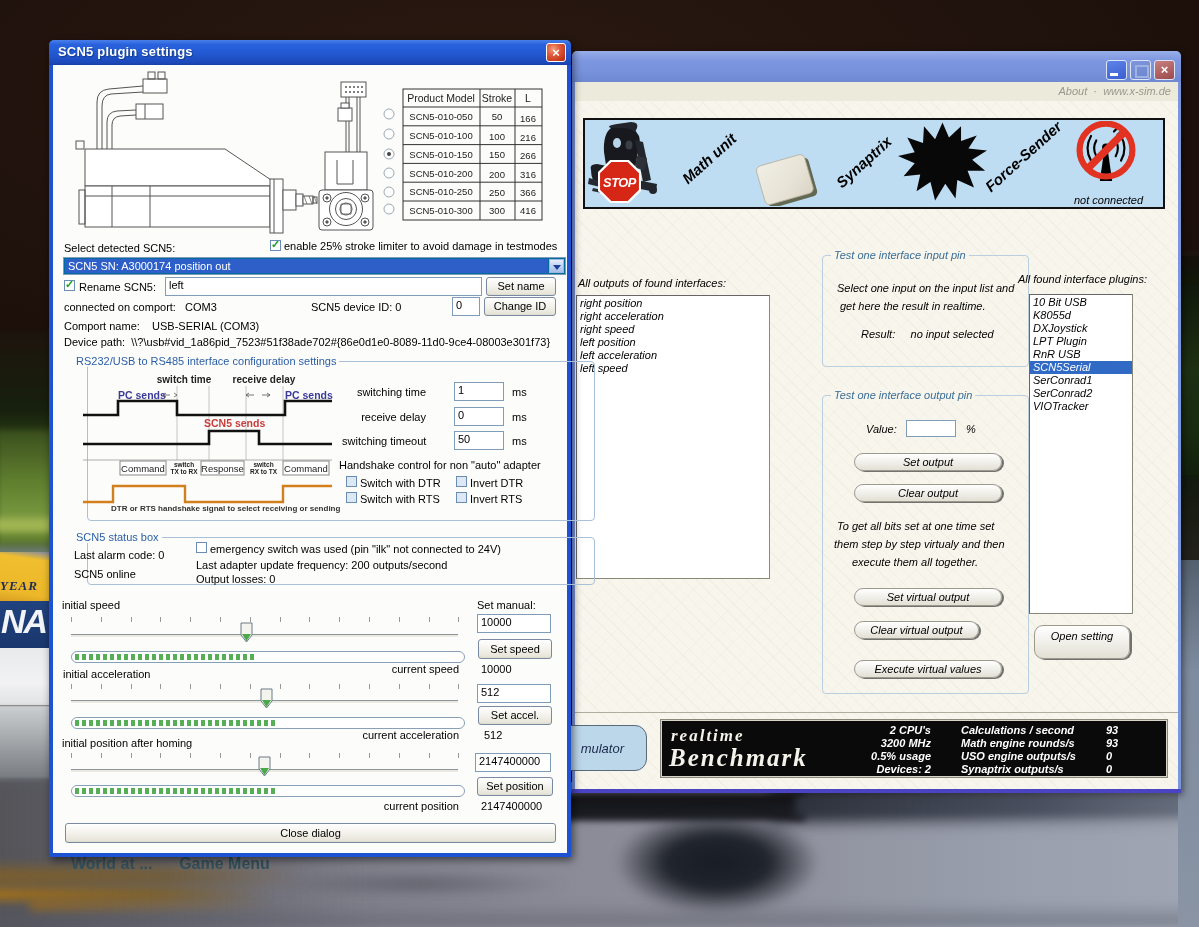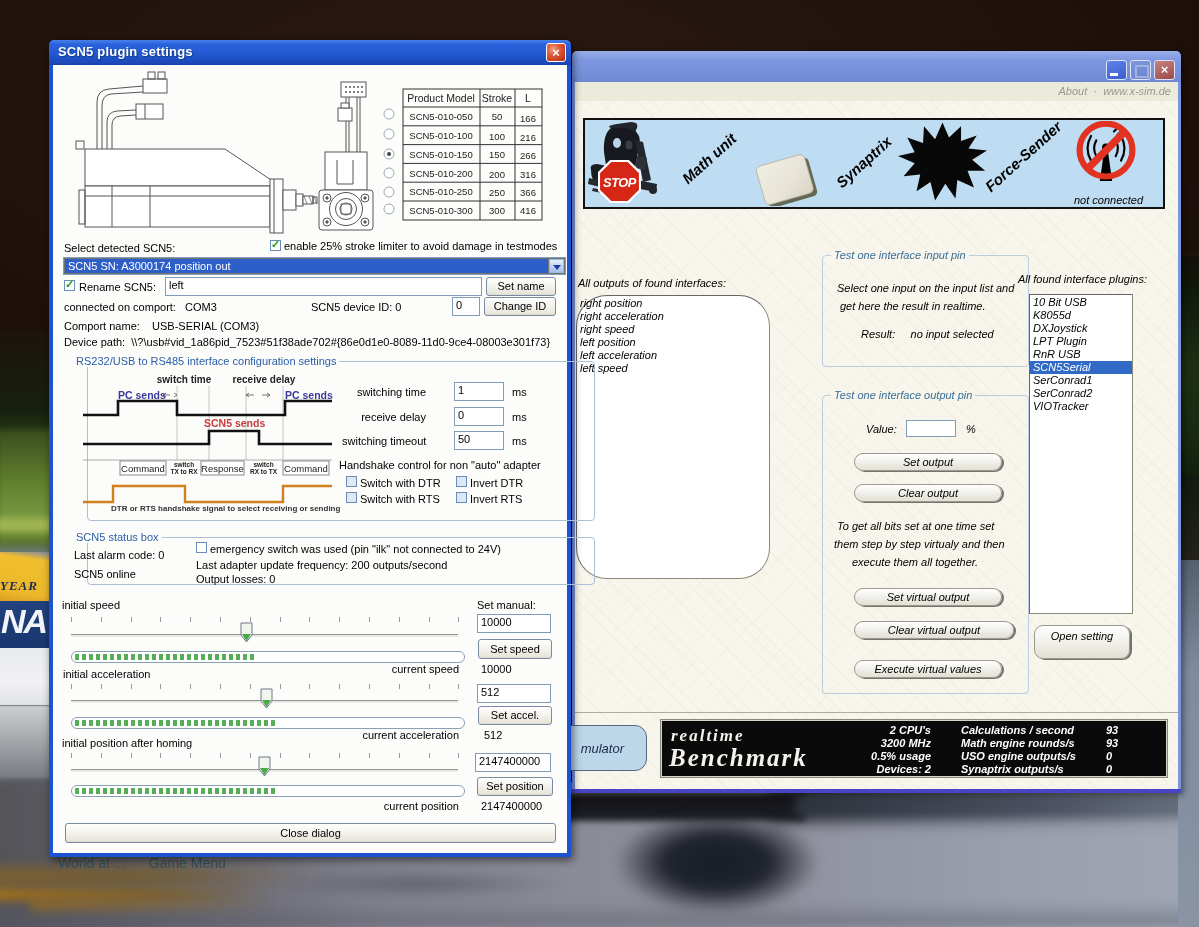--- a/index.html
+++ b/index.html
@@ -85,21 +85,21 @@
   <div class="abs" style="left:770px;top:0px;width:440px;height:42px;background:linear-gradient(90deg,rgba(58,62,72,0.9),rgba(90,94,104,0.5) 70%,rgba(120,124,134,0.2));filter:blur(7px);"></div>
   <div class="abs" style="left:565px;top:11px;width:240px;height:28px;background:linear-gradient(180deg,#121216,#1e2026);filter:blur(3px);"></div>
   <div class="abs" style="left:795px;top:11px;width:410px;height:24px;background:linear-gradient(90deg,#2e323c,#4a5060 60%,#6a7280);filter:blur(4px);"></div>
   <div class="abs" style="left:615px;top:28px;width:205px;height:105px;background:radial-gradient(closest-side,#181c24 0%,#20242c 50%,rgba(70,74,84,0) 100%);filter:blur(5px);"></div>
   <div class="abs" style="left:-30px;top:-10px;width:400px;height:170px;background:linear-gradient(90deg,rgba(74,74,78,0.8),rgba(120,120,128,0.0));filter:blur(9px);"></div>
   <div class="abs" style="left:-20px;top:86px;width:330px;height:16px;background:linear-gradient(90deg,rgba(150,104,22,0.75),rgba(126,88,16,0.65) 55%,rgba(110,90,40,0));filter:blur(7px);"></div>
   <div class="abs" style="left:-20px;top:106px;width:290px;height:13px;background:linear-gradient(90deg,rgba(172,116,22,0.9),rgba(138,98,20,0.7) 60%,rgba(120,95,40,0));filter:blur(5px);"></div>
   <div class="abs" style="left:30px;top:119px;width:250px;height:10px;background:linear-gradient(90deg,rgba(164,110,22,0.8),rgba(130,100,40,0));filter:blur(5px);"></div>
   <div class="abs" style="left:270px;top:90px;width:300px;height:24px;background:radial-gradient(closest-side,rgba(56,60,68,0.55),rgba(56,60,68,0));filter:blur(6px);"></div>
   <div class="abs" style="left:-10px;top:120px;width:1220px;height:24px;background:linear-gradient(180deg,rgba(70,74,84,0),rgba(86,90,102,0.5));filter:blur(4px);"></div>
-  <div class="abs" style="left:58px;top:73px;font-size:14px;color:#33505c;">World at ...&nbsp;&nbsp;&nbsp;&nbsp;&nbsp;&nbsp;Game Menu</div>
+  <div class="abs" style="left:71px;top:73px;font-size:16px;color:#33505c;font-weight:bold;">World at ...&nbsp;&nbsp;&nbsp;&nbsp;&nbsp;&nbsp;Game Menu</div>
 </div>
 <div id="photoR">
   <div class="abs" style="left:0;top:0;width:21px;height:8px;background:#1c130d;"></div>
   <div class="abs" style="left:0;top:6px;width:21px;height:30px;background:linear-gradient(180deg,#140f0a,#101808);"></div>
   <div class="abs" style="left:0;top:35px;width:21px;height:190px;background:linear-gradient(180deg,#10180c,#1e3012 45%,#182a10 80%,#12200c);"></div>
   <div class="abs" style="left:0;top:225px;width:21px;height:85px;background:linear-gradient(180deg,#121a0e,#23211c);"></div>
   <div class="abs" style="left:0;top:310px;width:21px;height:370px;background:linear-gradient(180deg,#55606e,#7e8ca0 30%,#8a94a4);"></div>
 </div>
 
 <div id="win">
@@ -171,39 +171,39 @@
         </g>
         <circle cx="33" cy="30" r="4.5" fill="#000"></circle>
         <polygon points="31,33 35,33 40,68 26,68" fill="#000"></polygon>
         <circle cx="33" cy="33" r="30" fill="none" stroke="#e23222" stroke-width="7"></circle>
         <rect x="29" y="1" width="8.5" height="64" fill="#e23222" transform="rotate(45 33 33)"></rect>
       </svg>
       <div class="abs" style="left:489px;top:74px;font-size:11px;color:#000;">not connected</div>
     </div>
 
     <div class="t11 abs" style="left:3px;top:195px;">All outputs of found interfaces:</div>
-    <div class="listbox" style="left:1px;top:213px;width:194px;height:284px;border-radius:31px;">right position<br>right acceleration<br>right speed<br>left position<br>left acceleration<br>left speed</div>
+    <div class="listbox" style="left:1px;top:213px;width:194px;height:284px;">right position<br>right acceleration<br>right speed<br>left position<br>left acceleration<br>left speed</div>
     <div class="grp" style="left:219px;top:173px;width:207px;height:112px;">
       <div class="grpt" style="left:8px;top:-7px;background:#f7f5ec;color:#3a6e96;padding:0 3px;">Test one interface input pin</div>
       <div class="t11 abs" style="left:14px;top:26px;">Select one input on the input list and</div>
       <div class="t11 abs" style="left:17px;top:44px;">get here the result in realtime.</div>
       <div class="t11 abs" style="left:38px;top:72px;">Result:&nbsp;&nbsp;&nbsp;&nbsp;&nbsp;no input selected</div>
     </div>
     <div class="grp" style="left:219px;top:313px;width:207px;height:299px;">
       <div class="grpt" style="left:8px;top:-7px;background:#f7f5ec;color:#3a6e96;padding:0 3px;">Test one interface output pin</div>
       <div class="t11 abs" style="left:43px;top:27px;">Value:</div>
       <div class="inp" style="left:83px;top:24px;width:50px;height:17px;"></div>
       <div class="t11 abs" style="left:143px;top:27px;">%</div>
       <div class="pill" style="left:31px;top:57px;width:148px;height:18px;line-height:17px;">Set output</div>
       <div class="pill" style="left:31px;top:88px;width:148px;height:18px;line-height:17px;">Clear output</div>
       <div class="t11 abs" style="left:14px;top:124px;">To get all bits set at one time set</div>
       <div class="t11 abs" style="left:11px;top:142px;">them step by step virtualy and then</div>
       <div class="t11 abs" style="left:29px;top:160px;">execute them all together.</div>
       <div class="pill" style="left:31px;top:192px;width:148px;height:18px;line-height:17px;">Set virtual output</div>
-      <div class="pill" style="left:31px;top:225px;width:160px;height:18px;line-height:17px;">Clear virtual output</div>
+      <div class="pill" style="left:31px;top:225px;width:125px;height:18px;line-height:17px;">Clear virtual output</div>
       <div class="pill" style="left:31px;top:264px;width:148px;height:18px;line-height:17px;">Execute virtual values</div>
     </div>
     <div class="t11 abs" style="left:443px;top:191px;">All found interface plugins:</div>
     <div class="listbox" style="left:454px;top:212px;width:104px;height:320px;">10 Bit USB<br>K8055d<br>DXJoystick<br>LPT Plugin<br>RnR USB<span style="display:block;margin-left:-3px;padding-left:3px;background:#316ac5;color:#fff;">SCN5Serial</span>SerConrad1<br>SerConrad2<br>VIOTracker</div>
     <div class="pill" style="left:459px;top:543px;width:96px;height:34px;line-height:20px;">Open setting</div>
     <div class="abs" style="left:0px;top:630px;width:603px;height:1px;background:#b0ad9e;"></div>
 
     <div class="abs" style="left:-48px;top:643px;width:120px;height:46px;background:#bcd7ea;border:1px solid #5a6a78;border-radius:0 12px 12px 0;box-sizing:border-box;">
       <div style="position:absolute;right:22px;top:15px;font-size:13px;color:#1a2a4a;">mulator</div>
     </div>
@@ -333,21 +333,21 @@
           <text x="528" y="196">366</text>
         <text x="441" y="214">SCN5-010-300</text>
           <text x="497" y="214">300</text>
           <text x="528" y="214">416</text>
       </g>
     </svg>
     <div class="t11" style="left:11px;top:177px;">Select detected SCN5:</div>
     <div class="cb chk" style="left:217px;top:175px;"></div>
     <div class="t11" style="left:231px;top:175px;">enable 25% stroke limiter to avoid damage in testmodes</div>
 
-    <div class="abs" style="left:10px;top:192px;width:503px;height:18px;border:1px solid #7f9db9;background:#737373;box-sizing:border-box;">
+    <div class="abs" style="left:10px;top:192px;width:503px;height:18px;border:1px solid #7f9db9;background:#0369a1;box-sizing:border-box;">
       <div class="abs" style="left:1px;top:1px;right:17px;bottom:1px;background:#2e5fc8;color:#fff;font-size:11px;padding:1px 0 0 3px;">SCN5 SN: A3000174 position out</div>
       <div class="abs" style="right:1px;top:1px;width:15px;bottom:1px;background:linear-gradient(180deg,#e6eefc,#c2d4f2 50%,#a8c0ea);border:1px solid #9db9d9;box-sizing:border-box;">
         <div style="position:absolute;left:3px;top:5px;width:0;height:0;border:4px solid transparent;border-top:5px solid #1c3e9c;"></div>
       </div>
     </div>
     <div class="cb chk" style="left:11px;top:215px;"></div>
     <div class="t11" style="left:26px;top:216px;">Rename SCN5:</div>
     <div class="inp" style="left:112px;top:212px;width:317px;height:19px;">left</div>
     <div class="btn" style="left:433px;top:212px;width:70px;height:19px;line-height:17px;">Set name</div>
     <div class="t11" style="left:11px;top:236px;">connected on comport:&nbsp;&nbsp;&nbsp;COM3</div>

